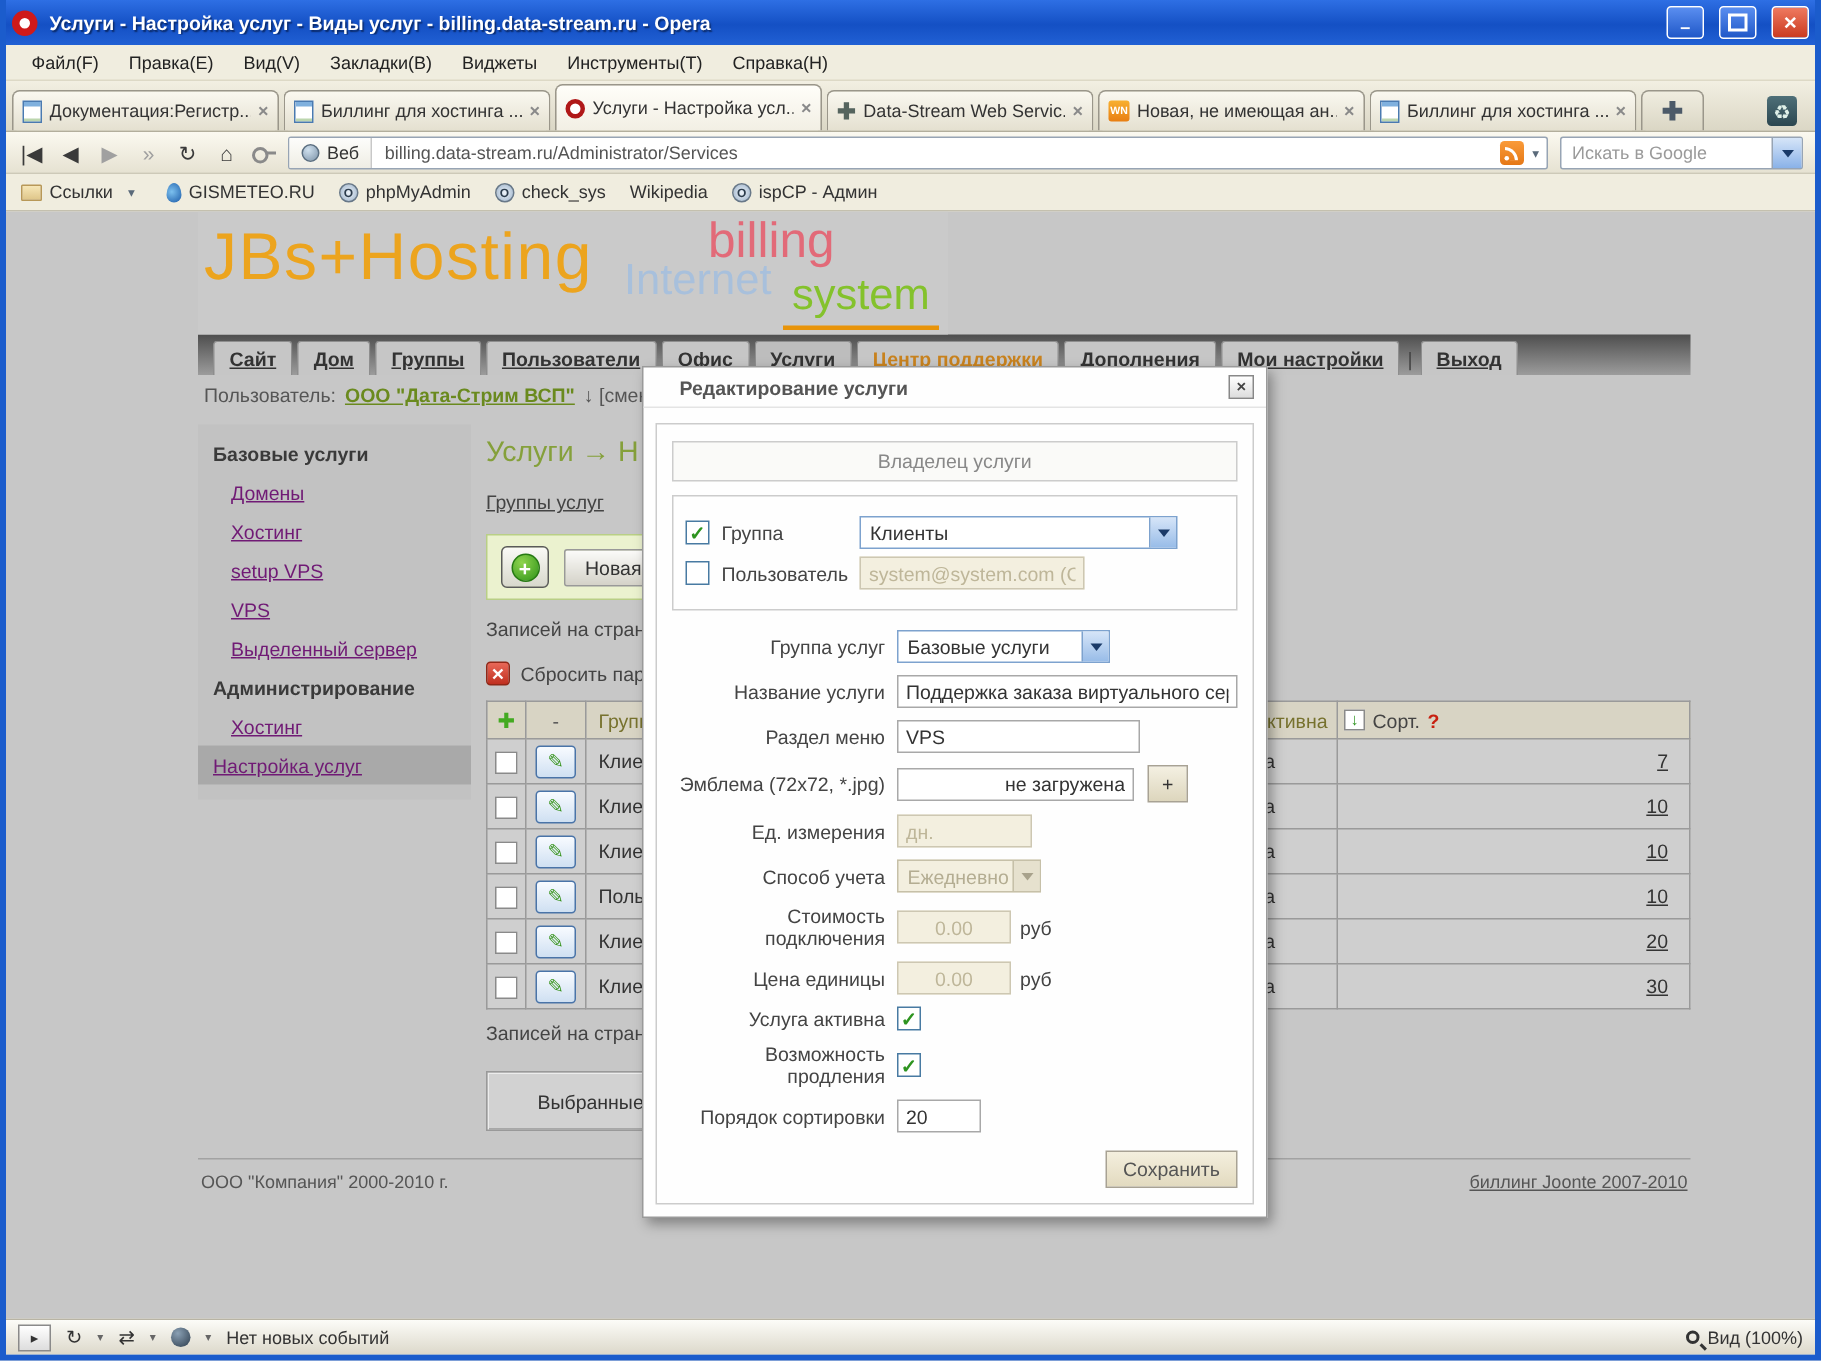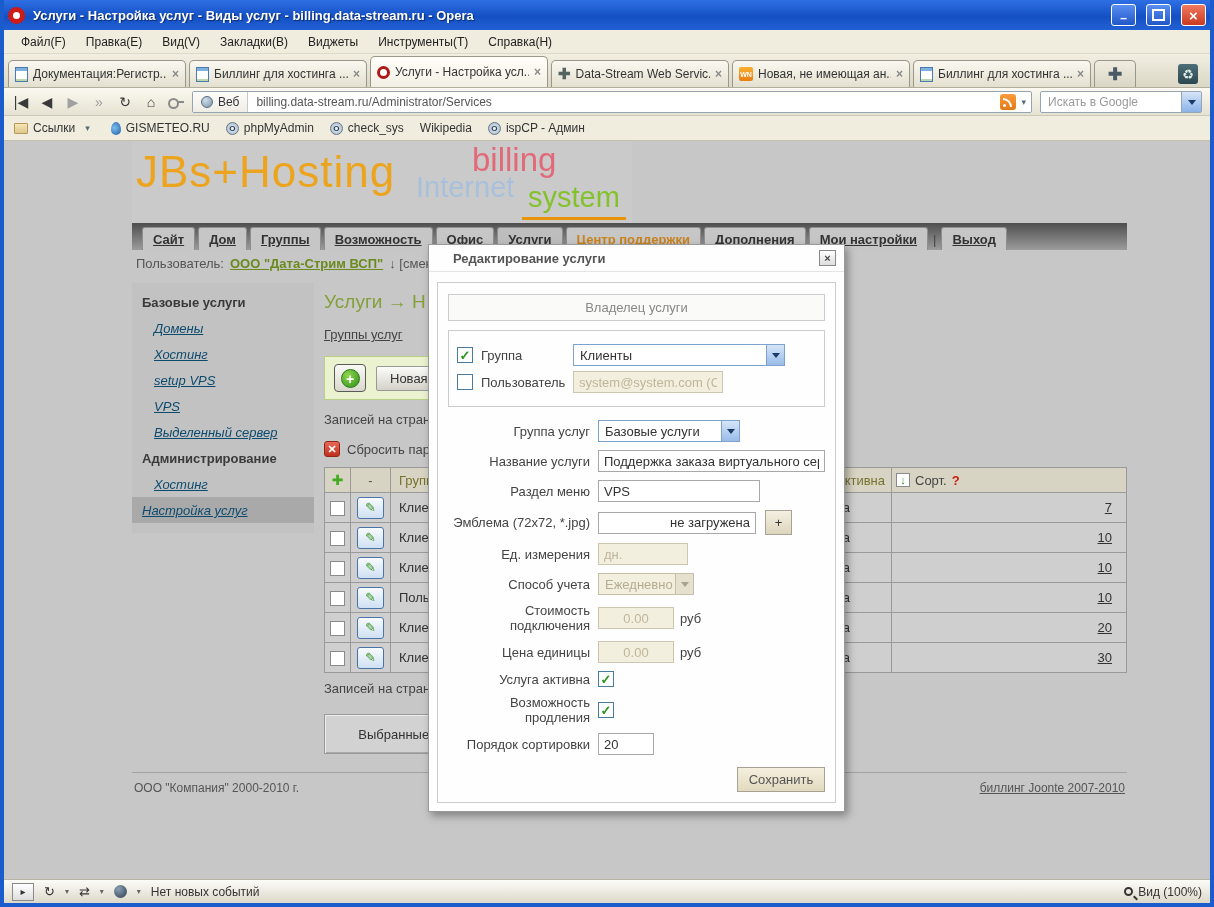--- a/index.html
+++ b/index.html
@@ -112,21 +112,21 @@
   .nav-item.support { color:#c8821e; }
   .nav-item.support span { text-decoration:none; }
   .nav-sep { color:#444; font-size:13px; padding:4px 2px 3px; }
 
   .userline { height:27px; display:flex; align-items:center; gap:6px; padding-left:4px; font-size:13px; color:#555; }
   .user-link { color:#6a8a1e; font-weight:bold; text-decoration:underline; }
 
   .content { display:flex; margin-top:6px; }
   .sidebar { width:182px; background:#c2c2c2; padding:6px 0 10px; font-size:13px; flex-shrink:0; align-self:flex-start; }
   .side-header { font-weight:bold; color:#3a3a3a; padding:6px 10px 5px; }
-  .side-item { padding:6px 10px 5px 22px; color:#0c4a6e;font-style:italic; }
+  .side-item { padding:6px 10px 5px 22px; color:#701a75; }
   .side-item span { text-decoration:underline; }
   .side-item.selected { background:#a9a9a9; padding-left:10px; }
 
   .main { flex:1; padding-left:10px; font-size:13px; color:#444; }
   .breadcrumb { font-size:19px; color:#85a03b; margin:8px 0 12px; }
   .groups-tab { display:inline-block; margin:2px 0 10px; color:#444; text-decoration:underline; }
   .new-panel { width:330px; height:44px; background:#ebf2cf; border:1px solid #b9cf86;
     display:flex; align-items:center; gap:10px; padding:0 9px; margin:4px 0 12px; }
   .add-circle-btn { width:32px; height:28px; border:1px solid #5a5a5a; border-radius:4px;
     background:linear-gradient(#fafaf6,#d8d8cc); display:flex; align-items:center; justify-content:center; }
@@ -350,21 +350,21 @@
           <span class="logo-main">JBs+Hosting</span>
           <span class="logo-internet">Internet</span>
           <span class="logo-billing">billing</span>
           <span class="logo-system">system</span>
         </div>
 
         <div class="mainnav">
           <span class="nav-item"><span>Сайт</span></span>
           <span class="nav-item"><span>Дом</span></span>
           <span class="nav-item"><span>Группы</span></span>
-          <span class="nav-item"><span>Возможность</span></span>
+          <span class="nav-item"><span>Пользователи</span></span>
           <span class="nav-item"><span>Офис</span></span>
           <span class="nav-item active"><span>Услуги</span></span>
           <span class="nav-item support"><span>Центр поддержки</span></span>
           <span class="nav-item"><span>Дополнения</span></span>
           <span class="nav-item"><span>Мои настройки</span></span>
           <span class="nav-sep">|</span>
           <span class="nav-item"><span>Выход</span></span>
         </div>
 
         <div class="userline">

